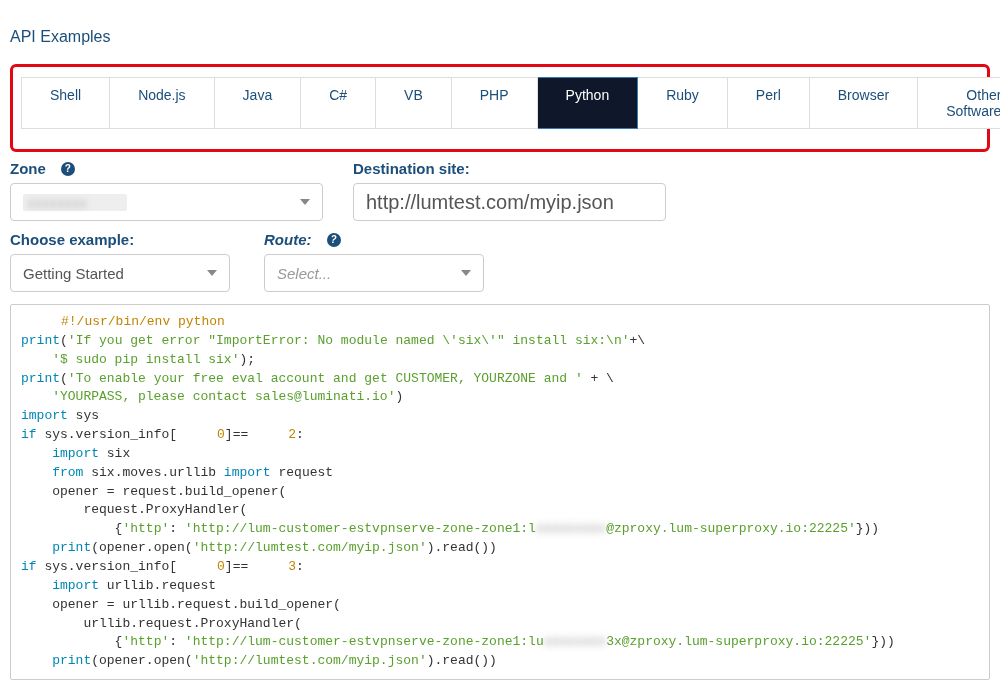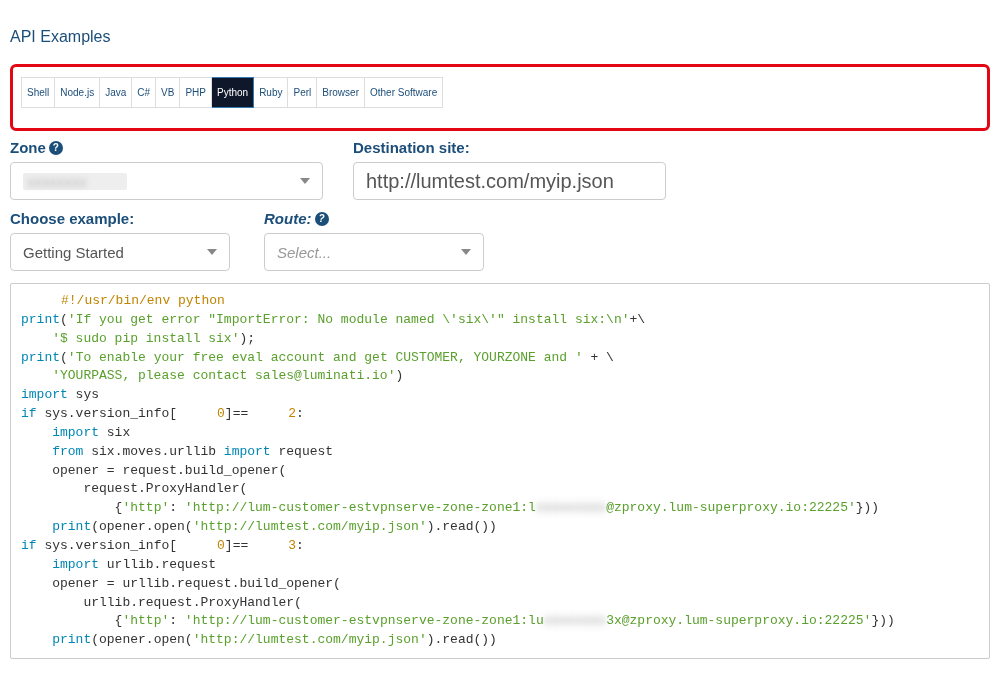--- a/index.html
+++ b/index.html
@@ -1,25 +1,25 @@
 <!DOCTYPE html>
 <html><head>
   <meta charset="utf-8">
   <style>
     * { box-sizing: border-box; margin: 0; padding: 0; }
     body { font-family: -apple-system, BlinkMacSystemFont, "Segoe UI", Helvetica, Arial, sans-serif; color: #333; background: #fff; padding: 10px; width: 1000px; }
     .page-title { color: #1c4e7a; font-size: 16px; font-weight: 400; margin: 18px 0 18px 0; }
     .highlight-box { border: 3px solid #e30613; border-radius: 6px; padding: 10px 8px 20px 8px; margin-bottom: 8px; }
     .tabs { display: inline-flex; }
-    .tab { border: 1px solid #ddd; padding: 9px 5px; color: #1c4e7a; font-size: 10px; cursor: pointer; background: #fff; }
+    .tab { border: 1px solid #ddd; padding: 9px 28px; color: #1c4e7a; font-size: 14px; cursor: pointer; background: #fff; }
     .tab + .tab { border-left: none; text-align: right; }
     .tab.active { background: #0f172a; color: #fff; border-color: #337ab7; }
     .form-row1 { display: flex; gap: 30px; }
     .form-row2 { display: flex; gap: 34px; margin-top: 10px; }
-    .label { color: #1c4e7a; font-size: 15px; font-weight: 600; margin-bottom: 6px; display: flex; align-items: center; gap: 3px; }
+    .label { color: #1c4e7a; font-size: 15px; font-weight: 600; margin-bottom: 6px; display: flex; align-items: center; gap: 15px; }
     .help-icon { display: inline-flex; align-items: center; justify-content: center; width: 14px; height: 14px; background: #1c4e7a; color: #fff; border-radius: 50%; font-size: 10px; font-weight: 700; }
     .select-box { border: 1px solid #ccc; border-radius: 4px; height: 38px; display: flex; align-items: center; justify-content: space-between; padding: 0 12px; font-size: 15px; color: #555; background: #fff; cursor: pointer; }
     .select-box.placeholder { color: #999; }
     .caret { width: 0; height: 0; border-left: 5px solid transparent; border-right: 5px solid transparent; border-top: 6px solid #888; }
     .input-box { border: 1px solid #ccc; border-radius: 4px; height: 38px; width: 100%; padding: 0 12px; font-size: 20px; color: #555; font-family: inherit; }
     .code-box { border: 1px solid #ccc; border-radius: 2px; margin-top: 12px; padding: 8px 10px; font-family: "Courier New", Courier, monospace; font-size: 13px; line-height: 1.45; white-space: pre; overflow: hidden; }
     .c-orange { color: #c18401; margin-left: 40px; }
     .c-blue { color: #0086b3; }
     .c-green { color: #5aa02c; }
     .c-black { color: #333; }

